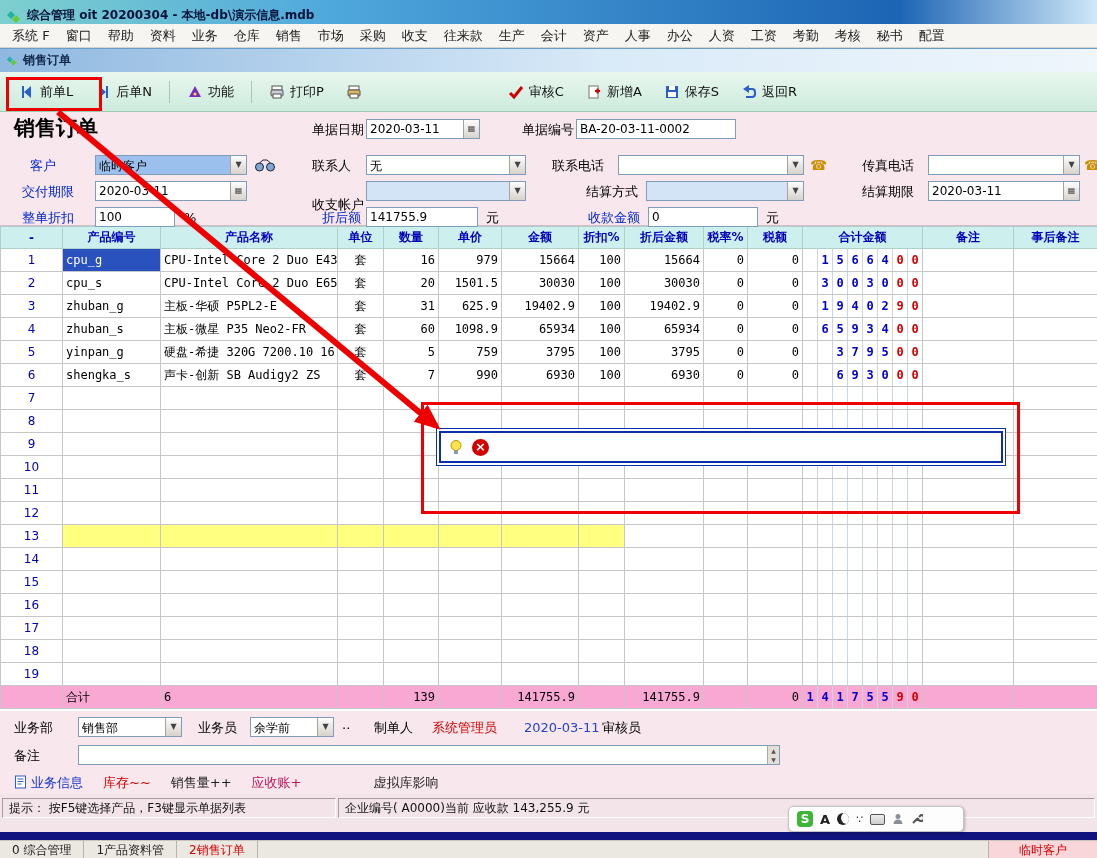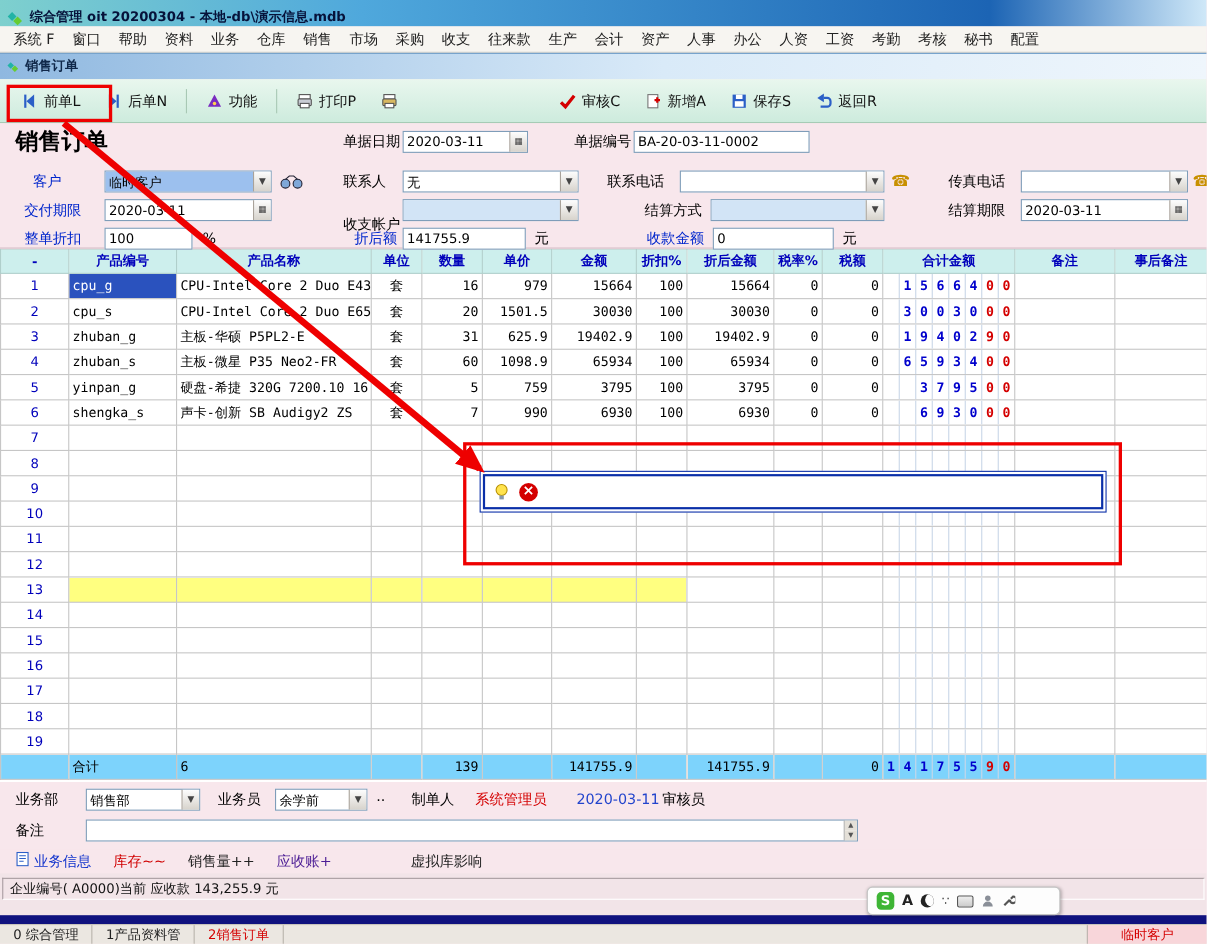--- a/index.html
+++ b/index.html
@@ -34,21 +34,21 @@
   
   .gridwrap{height:485px;overflow:hidden;background:#fff}
   .grid{border-collapse:collapse;table-layout:fixed;width:1097px;font-family:"DejaVu Sans Mono",monospace}
   .grid th{background:#CDEFED;color:#0000BB;font-weight:bold;font-size:12px;border:1px solid #AFCFCB;height:22px;font-family:"DejaVu Sans",sans-serif;white-space:nowrap;overflow:hidden}
   .grid td{border:1px solid #C6C6C6;height:22px;font-size:12px;padding:0 3px;white-space:nowrap;overflow:hidden;background:#fff}
   .grid td.rownum{color:#0000BB;text-align:center;font-family:"DejaVu Sans",sans-serif}
   .grid td.right{text-align:right}
   .grid td.center{text-align:center}
   .grid td.sel{background:#2A52BE;color:#fff}
   .grid td.hl{background:#FFFF80}
-  .grid tr.total td{background:#7dd3fc}
+  .grid tr.total td{background:#f9a8d4}
   .grid td.ledger{padding:0}
   .lwrap{display:flex;height:22px}
   .lwrap span{flex:1;text-align:center;line-height:22px;font-size:12px;border-left:1px solid #C9D6E8;overflow:hidden}
   .lwrap span:first-child{border-left:none}
   .lint{color:#0000CC;font-weight:bold}
   .ldec{color:#D40000;font-weight:bold}
 
   
   .bottomform{height:61px;background:#F8E7EC;position:relative}
   .spin{width:12px;display:flex;flex-direction:column;border-left:1px solid #AAA}
@@ -893,28 +893,31 @@
         </svg></span>
       <span style="color: rgb(17, 51, 204);">业务信息</span>
     </span>
     <span class="flink">
       <span style="color: rgb(208, 0, 0);">库存~~</span>
     </span>
     <span class="flink">
       <span style="color: rgb(34, 34, 34);">销售量++</span>
     </span>
     <span class="flink">
-      <span style="color: #4c1d95; text-align: center;">应收账+</span>
+      <span style="color: #be185d; text-align: center;">应收账+</span>
     </span>
     <span class="flink" style="margin-left: 40px;">
       <span style="color: rgb(34, 34, 34); margin-left: 12px;">虚拟库影响</span>
     </span>
   </div>
 
 <div class="statusbar">
+  <div class="spanel" style="width:334px">
+    <span>提示： 按F5键选择产品，F3键显示单据列表</span>
+  </div>
   <div class="spanel" style="flex:1">
     <span>企业编号( A0000)当前 应收款 143,255.9 元</span>
   </div>
 </div>
 <div class="spacerrow"></div>
 <div class="navy"></div>
 
 <div class="tabsbar" id="tabsbar">
     <span class="tab">0 综合管理</span>
     <span class="tab">1产品资料管</span>

